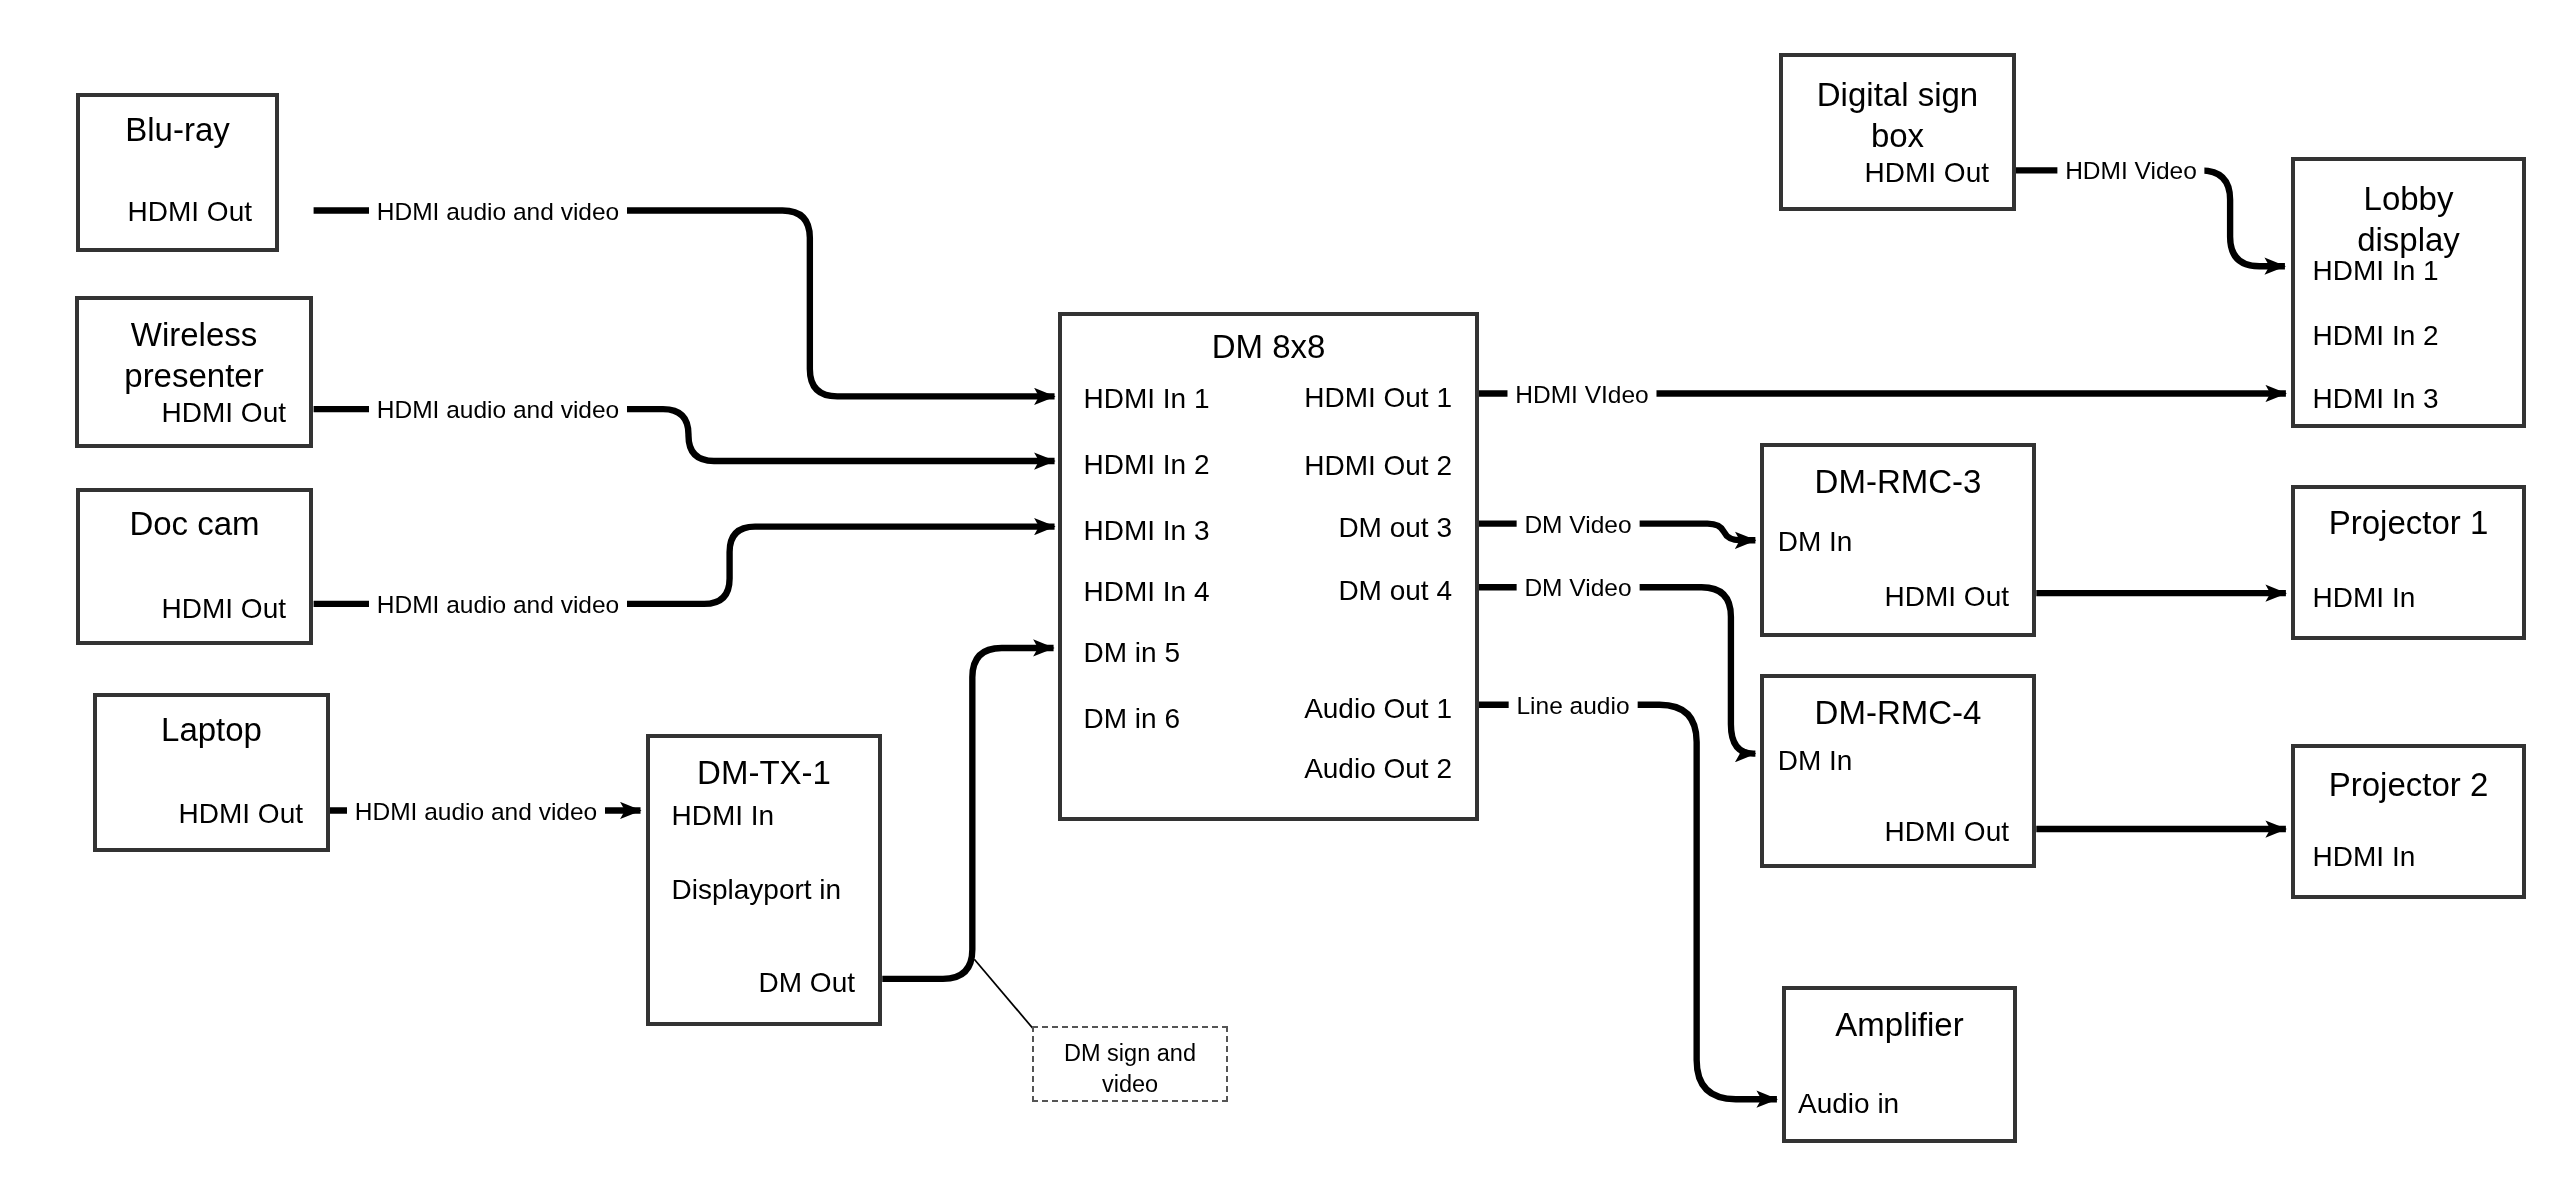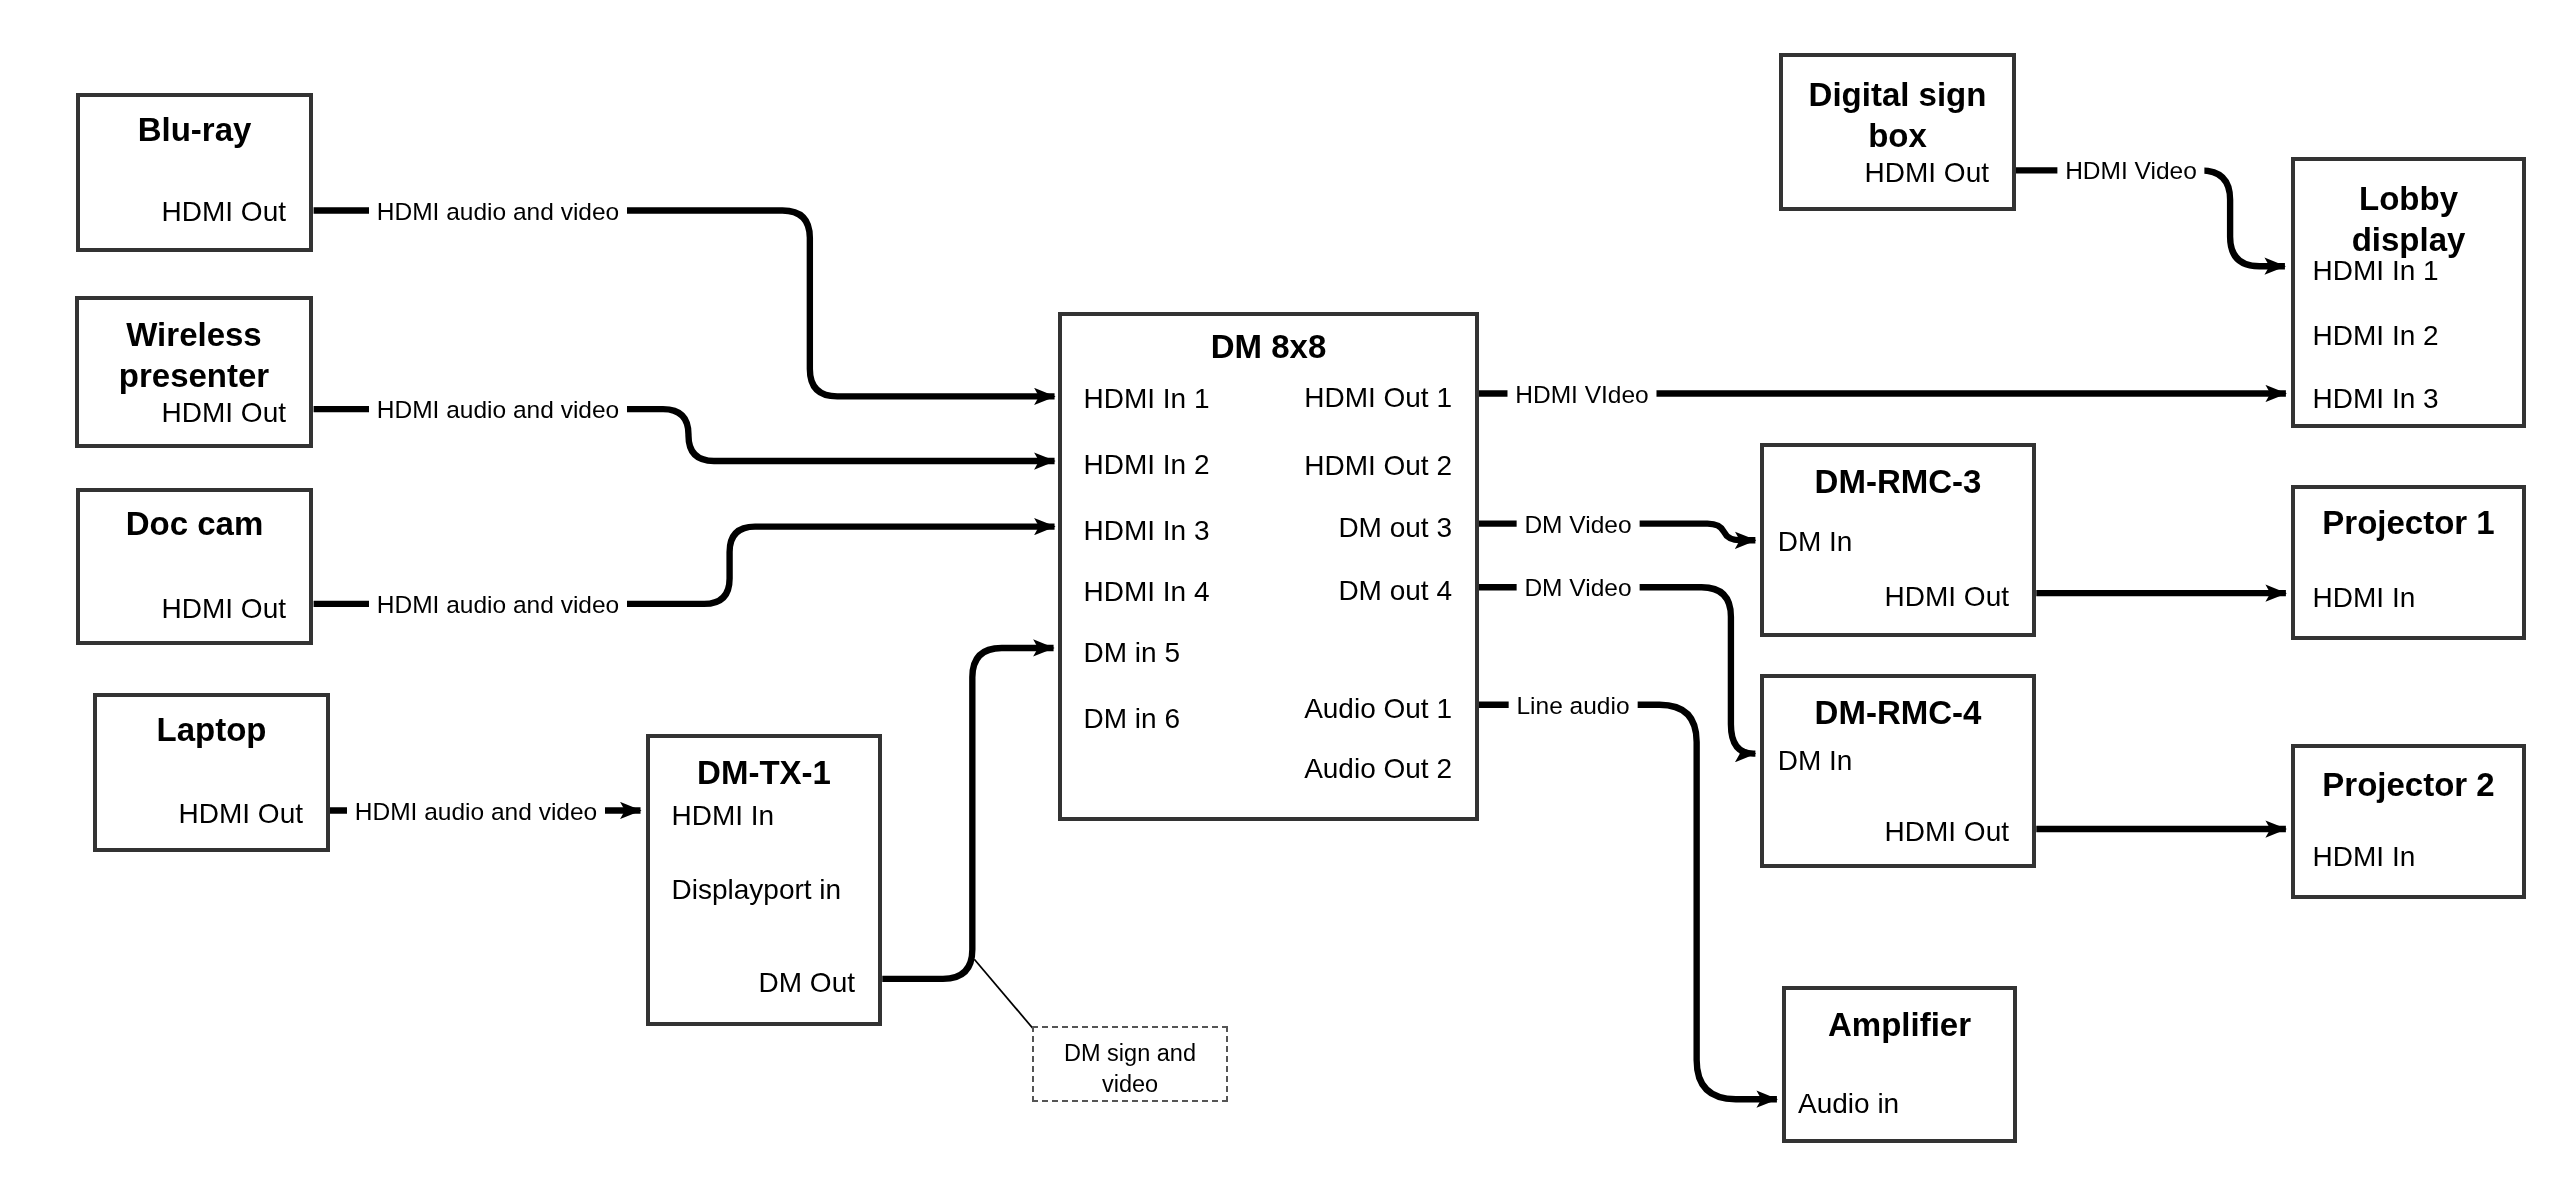--- a/index.html
+++ b/index.html
@@ -6,21 +6,21 @@
   .canvas{
     position:relative;width:2576px;height:1201px;background:#ffffff;
     font-family:"Liberation Sans",sans-serif;color:#000000;overflow:hidden;
   }
   .wires{position:absolute;left:0;top:0;width:2576px;height:1201px;}
   .node{
     position:absolute;border:4.4px solid #333333;background:#ffffff;
     box-sizing:border-box;
   }
   .title{
-    position:absolute;left:0;right:0;text-align:center;font-weight:bold;
+    position:absolute;left:0;right:0;text-align:center;font-weight:normal;
     font-size:33px;line-height:41px;white-space:pre-line;
   }
   .port{position:absolute;left:0;right:0;font-size:28px;line-height:33px;white-space:nowrap;box-sizing:border-box;}
   .port.pl{padding-left:21.5px;text-align:left;}
   .port.pr{padding-right:23px;text-align:right;}
   .cable-label{
     position:absolute;transform:translate(-50%,-50%);background:#ffffff;
     padding:0 7.8px;font-size:24.5px;line-height:29px;white-space:nowrap;
   }
   .note{
@@ -60,21 +60,21 @@
   <span class="cable-label" style="left:498px;top:211px">HDMI audio and video</span>
   <span class="cable-label" style="left:498px;top:409px">HDMI audio and video</span>
   <span class="cable-label" style="left:498px;top:604px">HDMI audio and video</span>
   <span class="cable-label" style="left:476px;top:811px">HDMI audio and video</span>
   <span class="cable-label" style="left:1582px;top:394px">HDMI VIdeo</span>
   <span class="cable-label" style="left:1578px;top:524px">DM Video</span>
   <span class="cable-label" style="left:1578px;top:587px">DM Video</span>
   <span class="cable-label" style="left:1573px;top:705px">Line audio</span>
   <span class="cable-label" style="left:2131px;top:170px">HDMI Video</span>
 
-  <div class="node" style="left:76px;top:93px;width:237px;height:159px">
+  <div class="node" style="left:76px;top:93px;width:203px;height:159px">
     <div class="title" style="top:11.7px">Blu-ray</div>
     <div class="port pr" style="top:98px">HDMI Out</div>
   </div>
 
   <div class="node" style="left:75px;top:296px;width:238px;height:152px">
     <div class="title" style="top:13.7px">Wireless
 presenter</div>
     <div class="port pr" style="top:96px">HDMI Out</div>
   </div>
 

